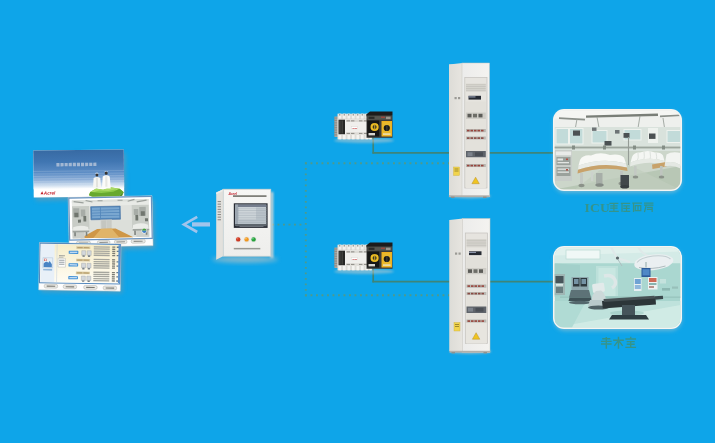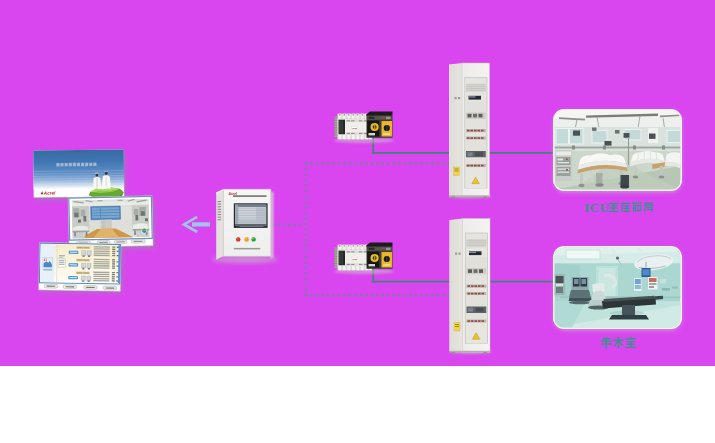--- a/index.html
+++ b/index.html
@@ -1,16 +1,16 @@
 <!DOCTYPE html>
 <html><head>
 <meta charset="utf-8">
 <style>
   html,body{margin:0;padding:0;background:#ffffff;}
-  #stage{position:relative;width:715px;height:366px;background:#d946ef;overflow:hidden;
+  #stage{position:relative;width:715px;height:443px;background:#0ea5e9;overflow:hidden;
          font-family:"Liberation Sans",sans-serif;}
 </style>
 </head>
 <body>
 <div id="stage">
 <svg width="715" height="443" viewBox="0 0 715 443">
 <defs>
   <filter id="b1" x="-40%" y="-40%" width="180%" height="180%">
           <feGaussianBlur stdDeviation="1.1"></feGaussianBlur>
         </filter>

